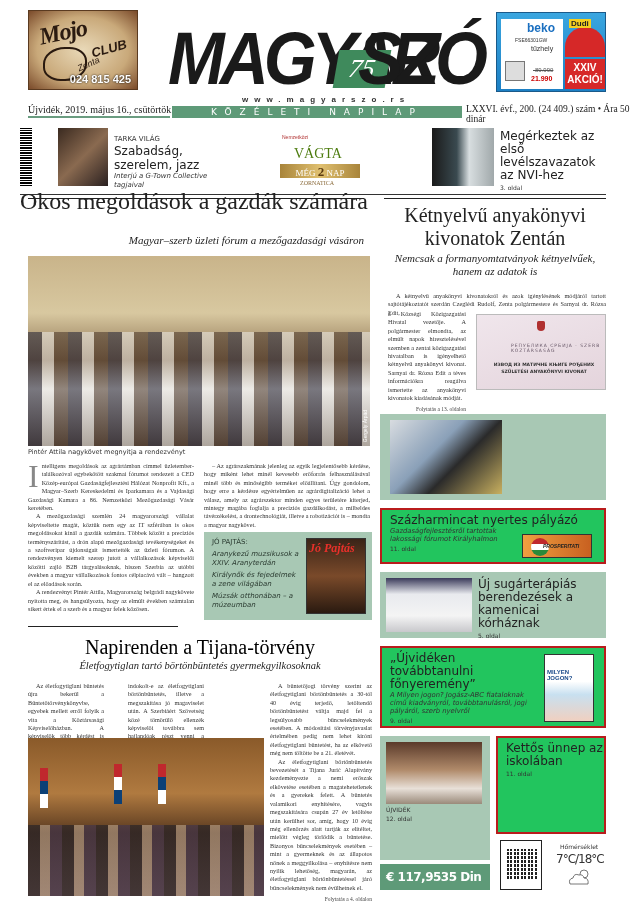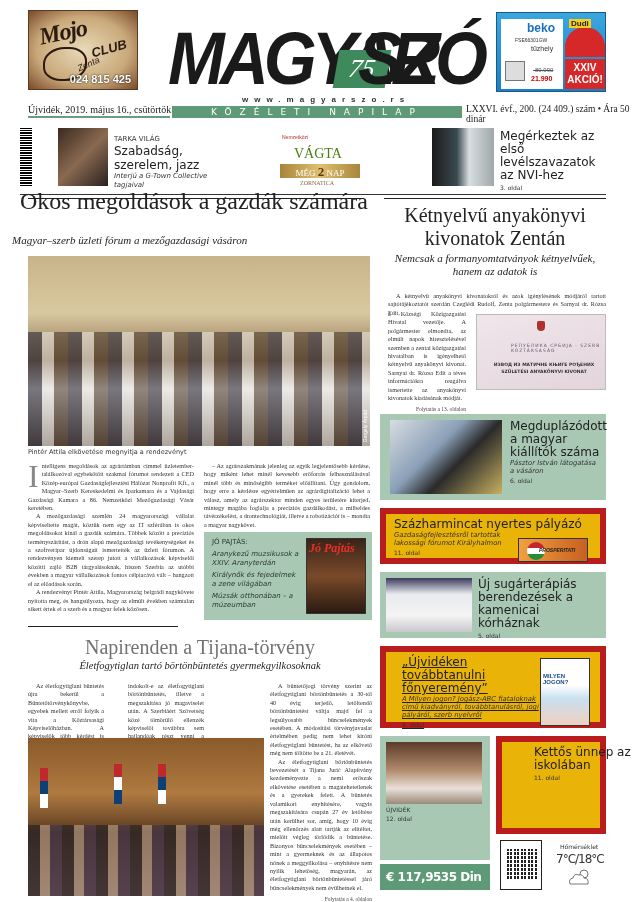--- a/index.html
+++ b/index.html
@@ -52,21 +52,21 @@
   .vagta .ribbon b { font: bold 13px "Liberation Serif", serif; color: #5a3a10; }
   .vagta .zd { position: absolute; left: 20px; top: 52px; font: 6px "Liberation Serif", serif; color: #8a6a3a; }
   .t-img3 { left: 432px; top: 128px; width: 62px; height: 58px; background: linear-gradient(90deg,#1a1a1a 0%,#3a4a50 40%,#d8dee0 60%,#a0a8aa 100%); }
   .t3-title { left: 500px; top: 130px; width: 110px; font: 12px "DejaVu Sans", sans-serif; line-height: 13px; color: #222; }
   .t3-page { left: 500px; top: 184px; font: 6px "DejaVu Sans", sans-serif; color: #333; }
   .rule-strip { left: 20px; top: 194px; width: 586px; height: 1px; background: #333; }
 
   
   .rule-lead { left: 28px; top: 198px; width: 336px; height: 1px; background: #222; }
   .lead-head { left: 20px; top: 188px; width: 360px; text-align: left; font: 24px "Liberation Serif", serif; color: #222; }
-  .lead-sub { left: 12px; top: 234px; width: 360px; text-align: left; font: italic 11px "Liberation Serif", serif; color: #222; }
+  .lead-sub { left: 4px; top: 234px; width: 360px; text-align: right; font: italic 11px "Liberation Serif", serif; color: #222; }
   .lead-photo { left: 28px; top: 256px; width: 342px; height: 190px; background: linear-gradient(180deg,#c9b48a 0%,#d8c8a0 30%,#8a7050 55%,#e8e4dc 70%,#6a5a4a 100%); }
   .lead-photo .people { position: absolute; left: 0; bottom: 0; width: 100%; height: 60%; background: repeating-linear-gradient(90deg, rgba(30,30,50,.55) 0 14px, rgba(240,240,240,.5) 14px 26px, rgba(60,40,30,.5) 26px 40px); }
   .lead-photo .credit { position: absolute; right: 2px; bottom: 4px; font: 5px "Liberation Sans", sans-serif; color: #fff; writing-mode: vertical-rl; transform: rotate(180deg); }
   .lead-caption { left: 28px; top: 448px; font: 6.5px "DejaVu Sans", sans-serif; color: #333; }
 
   .body { font: 6.2px "Liberation Serif", serif; line-height: 8.4px; color: #333; text-align: justify; }
   .body p { text-indent: 8px; }
   .dropcap { float: left; font: 32px "Liberation Serif", serif; line-height: 28px; color: #888; margin-right: 3px; }
   .lead-col1 { left: 28px; top: 462px; width: 166px; }
   .lead-col2 { left: 204px; top: 462px; width: 166px; }
@@ -74,21 +74,21 @@
   .rule-lead-end { left: 28px; top: 626px; width: 150px; height: 1px; background: #222; }
 
   .jo-box { left: 204px; top: 532px; width: 168px; height: 88px; background: #a8c8b4; }
   .jo-box .txt { position: absolute; left: 8px; top: 6px; width: 90px; font: italic 7px "DejaVu Sans", sans-serif; line-height: 9px; color: #2a3a30; }
   .jo-box .kick { font-style: normal; }
   .jo-box .item { margin-top: 3px; }
   .jo-cover { position: absolute; left: 102px; top: 6px; width: 60px; height: 76px; background: linear-gradient(180deg,#3a2418 0%,#7a4a2a 50%,#2a1a10 100%); border: 1px solid #333; }
   .jo-cover .mast { position: absolute; left: 2px; top: 2px; font: bold italic 12px "Liberation Serif", serif; color: #e8302a; }
 
   
-  .second-head { left: 20px; top: 636px; width: 360px; text-align: center; font: 20px "Liberation Serif", serif; color: #737373; }
+  .second-head { left: 20px; top: 636px; width: 360px; text-align: center; font: 20px "Liberation Serif", serif; color: #000000; }
   .second-sub { left: 20px; top: 660px; width: 360px; text-align: center; font: italic 10.5px "Liberation Serif", serif; color: #222; }
   .sec-col1 { left: 28px; top: 682px; width: 76px; }
   .sec-col2 { left: 128px; top: 682px; width: 76px; }
   .sec-col3 { left: 270px; top: 682px; width: 102px; }
   .sec-photo { left: 28px; top: 738px; width: 236px; height: 158px; background: linear-gradient(180deg,#8a5a2a 0%,#b07a40 35%,#5a3a20 60%,#7a5a4a 100%); }
   .sec-photo .crowd { position: absolute; left: 0; bottom: 0; width: 100%; height: 45%; background: repeating-linear-gradient(90deg, rgba(30,30,40,.6) 0 12px, rgba(200,180,160,.5) 12px 22px, rgba(60,50,80,.6) 22px 34px); }
   .sec-photo .flag1 { position: absolute; left: 12px; top: 30px; width: 8px; height: 40px; background: linear-gradient(180deg,#c0282d 33%,#0c4076 33% 66%,#fff 66%); }
   .sec-photo .flag2 { position: absolute; left: 86px; top: 26px; width: 8px; height: 40px; background: linear-gradient(180deg,#c0282d 33%,#fff 33% 66%,#0c4076 66%); }
   .sec-photo .flag3 { position: absolute; left: 130px; top: 26px; width: 8px; height: 40px; background: linear-gradient(180deg,#c0282d 33%,#0c4076 33% 66%,#fff 66%); }
 
@@ -98,52 +98,52 @@
   .r-sub { left: 380px; top: 252px; width: 230px; text-align: center; font: italic 11px "Liberation Serif", serif; line-height: 13px; color: #222; }
   .r-body1 { left: 388px; top: 292px; width: 218px; }
   .r-body2 { left: 388px; top: 310px; width: 78px; }
   .r-doc { left: 476px; top: 314px; width: 130px; height: 76px; background: linear-gradient(160deg,#f0e6ec 0%,#e4d4dc 100%); border: 1px solid #bbb; }
   .r-doc .l1 { position: absolute; left: 34px; top: 28px; font: 4.5px "DejaVu Sans", sans-serif; color: #6a5a6a; letter-spacing: 1px; }
   .r-doc .l2 { position: absolute; left: 12px; top: 46px; width: 110px; text-align: center; font: bold 4.5px "DejaVu Sans", sans-serif; color: #333; line-height: 7px; }
   .r-doc .crest { position: absolute; left: 60px; top: 6px; width: 8px; height: 10px; background: #b03030; border-radius: 2px 2px 5px 5px; }
 
   .box { position: absolute; }
   .green { background: #a8c8b4; }
-  .outline { border: 6px solid #b91c1c; background: #eab308; padding-left: 20px; }
+  .outline { border: 2px solid #b91c1c; background: #22c55e; padding-left: 20px; }
   .box .hd { font: 12px "DejaVu Sans", sans-serif; line-height: 13px; color: #222; }
   .box .sb { font: italic 6.8px "DejaVu Sans", sans-serif; line-height: 8px; color: #333; }
   .box .pg { font: 6px "DejaVu Sans", sans-serif; color: #333; margin-top: 2px; }
   .box .kk { font: 6px "DejaVu Sans", sans-serif; color: #333; }
 
   .b1 { left: 380px; top: 414px; width: 226px; height: 86px; }
   .b1 .ph { position: absolute; left: 10px; top: 6px; width: 112px; height: 74px; background: linear-gradient(135deg,#d8dce0 0%,#8aa0b8 40%,#2a2a2a 60%,#c8b060 100%); }
   .b1 .tx { position: absolute; left: 130px; top: 6px; width: 92px; }
 
   .b2 { left: 380px; top: 508px; width: 226px; height: 56px; }
   .b2 .tx { position: absolute; left: 8px; top: 4px; width: 210px; }
   .b2 .logo2 { position: absolute; right: 12px; top: 24px; width: 70px; height: 24px; background: linear-gradient(90deg,#f0a040,#c86020); border: 1px solid #333; }
   .b2 .logo2 .dot { position: absolute; left: 8px; top: 3px; width: 18px; height: 18px; border-radius: 50%; background: linear-gradient(180deg,#c0282d 33%,#fff 33% 66%,#2a8a3a 66%); }
   .b2 .logo2 .lt { position: absolute; left: 20px; top: 8px; font: bold italic 5px "Liberation Sans", sans-serif; color: #222; }
 
   .b3 { left: 380px; top: 572px; width: 226px; height: 66px; }
   .b3 .ph { position: absolute; left: 6px; top: 6px; width: 86px; height: 54px; background: linear-gradient(180deg,#3a3a5a 0%,#e8eaee 30%,#f4f4f4 70%,#c8c8cc 100%); }
   .b3 .tx { position: absolute; left: 98px; top: 6px; width: 124px; }
 
   .b4 { left: 380px; top: 646px; width: 226px; height: 82px; }
-  .b4 .tx { position: absolute; left: 16px; top: 4px; width: 150px; text-decoration: underline; }
+  .b4 .tx { position: absolute; left: 8px; top: 4px; width: 150px; }
   .b4 .cov { position: absolute; right: 10px; top: 6px; width: 50px; height: 68px; border: 1px solid #333; background: linear-gradient(180deg,#fff 0%,#fff 40%,#c8e0f0 60%,#f0d0c0 100%); }
   .b4 .cov span { position: absolute; left: 2px; top: 14px; font: bold 6px "Liberation Sans", sans-serif; color: #1a4a8a; }
 
   .b5 { left: 380px; top: 736px; width: 82px; height: 124px; }
   .b5 .img5 { position: absolute; left: 6px; top: 6px; width: 96px; height: 62px; background: linear-gradient(180deg,#5a3a2a 0%,#b08a6a 45%,#e8e0d8 75%,#9a8a7a 100%); }
   .b5 .tx { position: absolute; left: 6px; top: 70px; width: 100px; }
   .b5.wide { width: 110px; }
 
   .b6 { left: 496px; top: 736px; width: 110px; height: 98px; }
-  .b6 .tx { position: absolute; left: 8px; top: 4px; width: 100px; margin-left: 24px; }
+  .b6 .tx { position: absolute; left: 8px; top: 4px; width: 100px; }
 
   .euro { left: 380px; top: 864px; width: 110px; height: 26px; background: #5e9a78; color: #fff; font: bold 12px "DejaVu Sans", sans-serif; line-height: 26px; padding-left: 6px; letter-spacing: -0.5px; }
   .qr { left: 500px; top: 840px; width: 42px; height: 50px; border: 1px solid #222; background: #fff; }
   .qr .grid { position: absolute; left: 6px; top: 8px; width: 30px; height: 30px; background:
       repeating-linear-gradient(0deg, transparent 0 3px, rgba(255,255,255,1) 3px 4px),
       repeating-linear-gradient(90deg, #222 0 2px, #fff 2px 3px, #222 3px 5px, #fff 5px 7px); }
   .temp-label { left: 560px; top: 843px; font: 6px "DejaVu Sans", sans-serif; color: #333; }
   .temp { left: 556px; top: 852px; font: 12px "DejaVu Sans", sans-serif; color: #333; letter-spacing: -1px; }
   .cloud { left: 566px; top: 868px; width: 28px; height: 18px; }
 </style>
@@ -205,21 +205,21 @@
 <div class="abs t3-page">3. oldal</div>
 <div class="abs rule-strip"></div>
 
 <div class="abs rule-lead"></div>
 <h1 class="abs lead-head" style="font-weight:normal">Okos megoldások a gazdák számára</h1>
 <div class="abs lead-sub">Magyar–szerb üzleti fórum a mezőgazdasági vásáron</div>
 <div class="abs lead-photo">
   <div class="people"></div>
   <span class="credit">Gergely Árpád</span>
 </div>
-<div class="abs lead-caption">Pintér Attila elkövetése megnyitja a rendezvényt</div>
+<div class="abs lead-caption">Pintér Attila nagykövet megnyitja a rendezvényt</div>
 
 <div class="abs body lead-col1">
   <p style="text-indent:0"><span class="dropcap">I</span><span>ntelligens megoldások az agrártámban címmel üzletember-találkozóval egybekötött szakmai fórumot rendezett a CED Közép-európai Gazdaságfejlesztési Hálózat Nonprofit Kft., a Magyar–Szerb Kereskedelmi és Iparkamara és a Vajdasági Gazdasági Kamara a 86. Nemzetközi Mezőgazdasági Vásár keretében.</span></p>
   <p>A mezőgazdasági szemlén 24 magyarországi vállalat képviseltette magát, köztük nem egy az IT szférában is okos megoldásokat kínál a gazdák számára. Többek között a precíziós terményszárítást, a drón alapú mezőgazdasági tevékenységeket és a szoftveripar újdonságait ismertették az üzleti fórumon. A rendezvényen kiemelt szerep jutott a vállalkozások képviselői közötti zajló B2B tárgyalásoknak, hiszen Szerbia az utóbbi években a magyar vállalkozások fontos célpiacává vált – hangzott el az előadások során.</p>
   <p>A rendezvényt Pintér Attila, Magyarország belgrádi nagykövete nyitotta meg, és hangsúlyozta, hogy az elmúlt években számtalan sikert értek el a szerb és a magyar felek közösen.</p>
 </div>
 <div class="abs body lead-col2">
   <p>– Az agrárszakmának jelenleg az egyik legjelentősebb kérdése, hogy miként lehet minél kevesebb erőforrás felhasználásával minél több és minőségibb terméket előállítani. Úgy gondolom, hogy erre a kérdésre egyértelműen az agrárdigitalizáció lehet a válasz, amely az agrárszektor minden egyes területére kiterjed, mintegy magába foglalja a precíziós gazdálkodást, a milbeldes távérzékelést, a drontechnológiát, illetve a robotizációt is – mondta a magyar nagykövet.</p>
   <div class="cont">Folytatás a 6. oldalon</div>
 </div>
@@ -268,25 +268,20 @@
   <div class="cont">Folytatás a 13. oldalon</div>
 </div>
 <div class="abs r-doc">
   <span class="crest"></span>
   <span class="l1">РЕПУБЛИКА СРБИЈА · SZERB KÖZTÁRSASÁG</span>
   <span class="l2">ИЗВОД ИЗ МАТИЧНЕ КЊИГЕ РОЂЕНИХ SZÜLETÉSI ANYAKÖNYVI KIVONAT</span>
 </div>
 
 <div class="box green b1">
   <div class="ph"></div>
-  <div class="tx">
-    <div class="hd">Megduplázódott a magyar kiállítók száma</div>
-    <div class="sb">Pásztor István látogatása a vásáron</div>
-    <div class="pg">6. oldal</div>
-  </div>
 </div>
 
 <div class="box outline b2">
   <div class="tx">
     <div class="hd">Százharmincat nyertes pályázó</div>
     <div class="sb" style="width:120px">Gazdaságfejlesztésről tartottak lakossági fórumot Királyhalmon</div>
     <div class="pg">11. oldal</div>
   </div>
   <div class="logo2">
     <span class="dot"></span>

